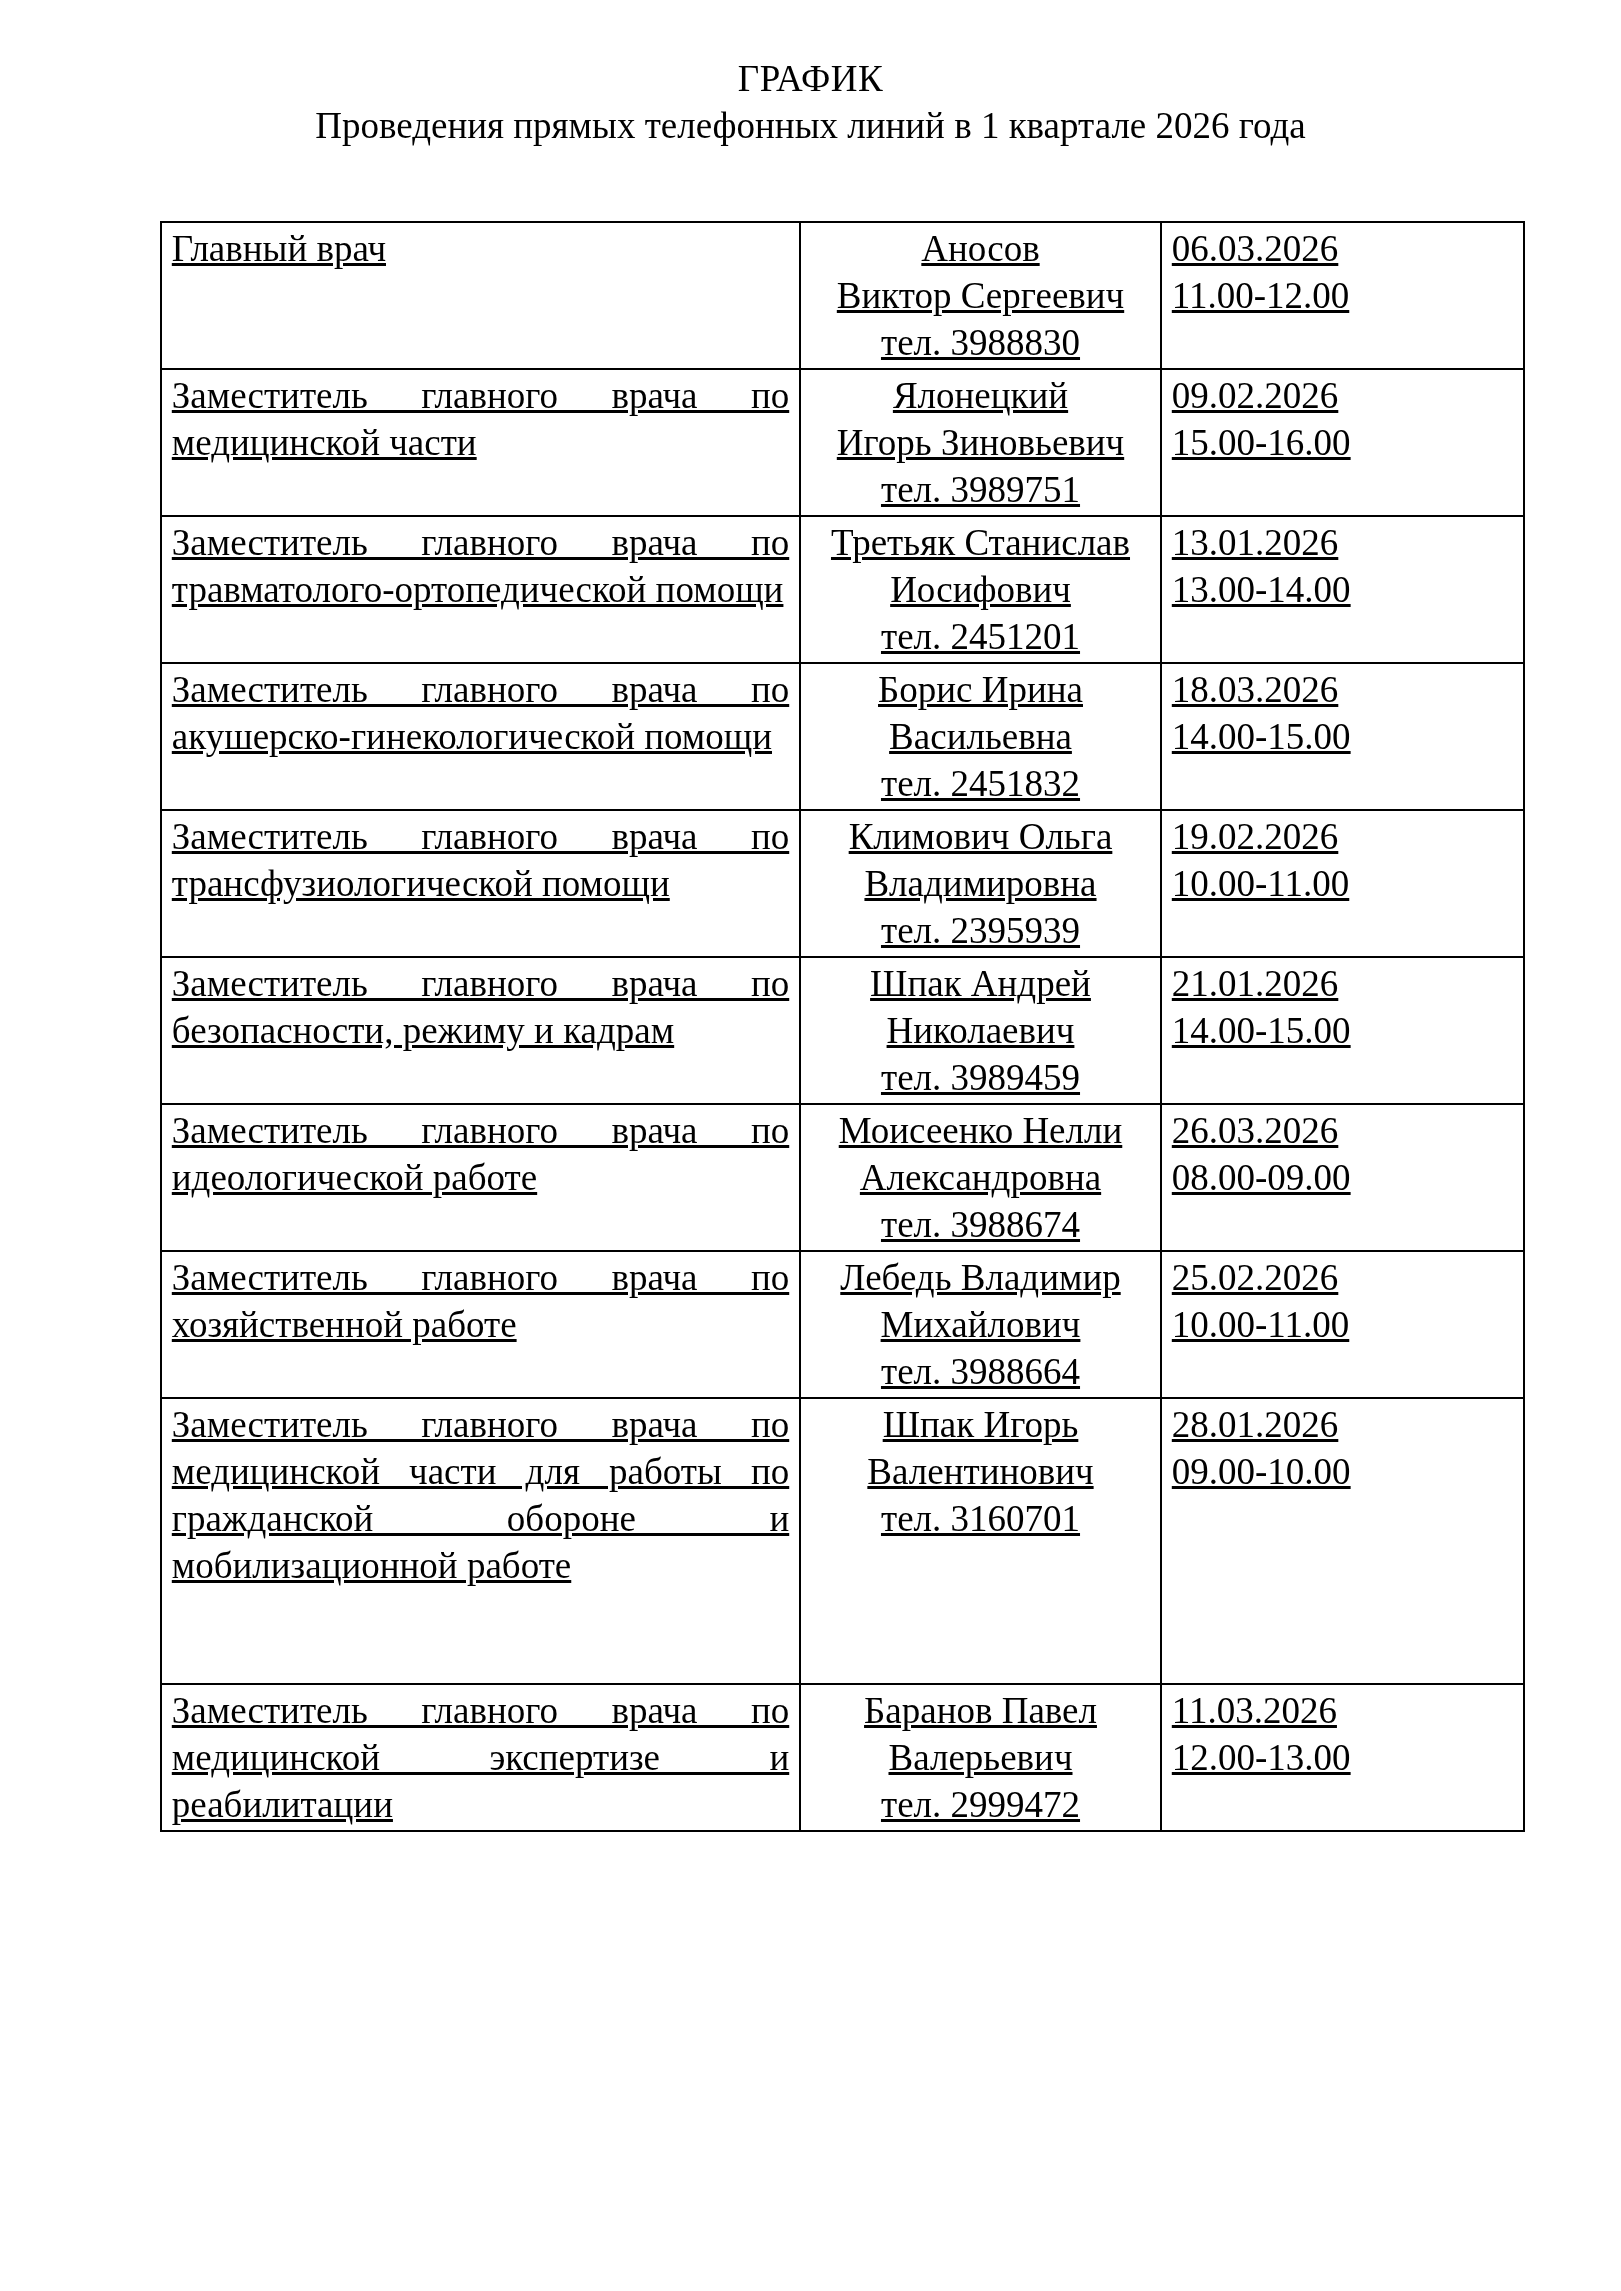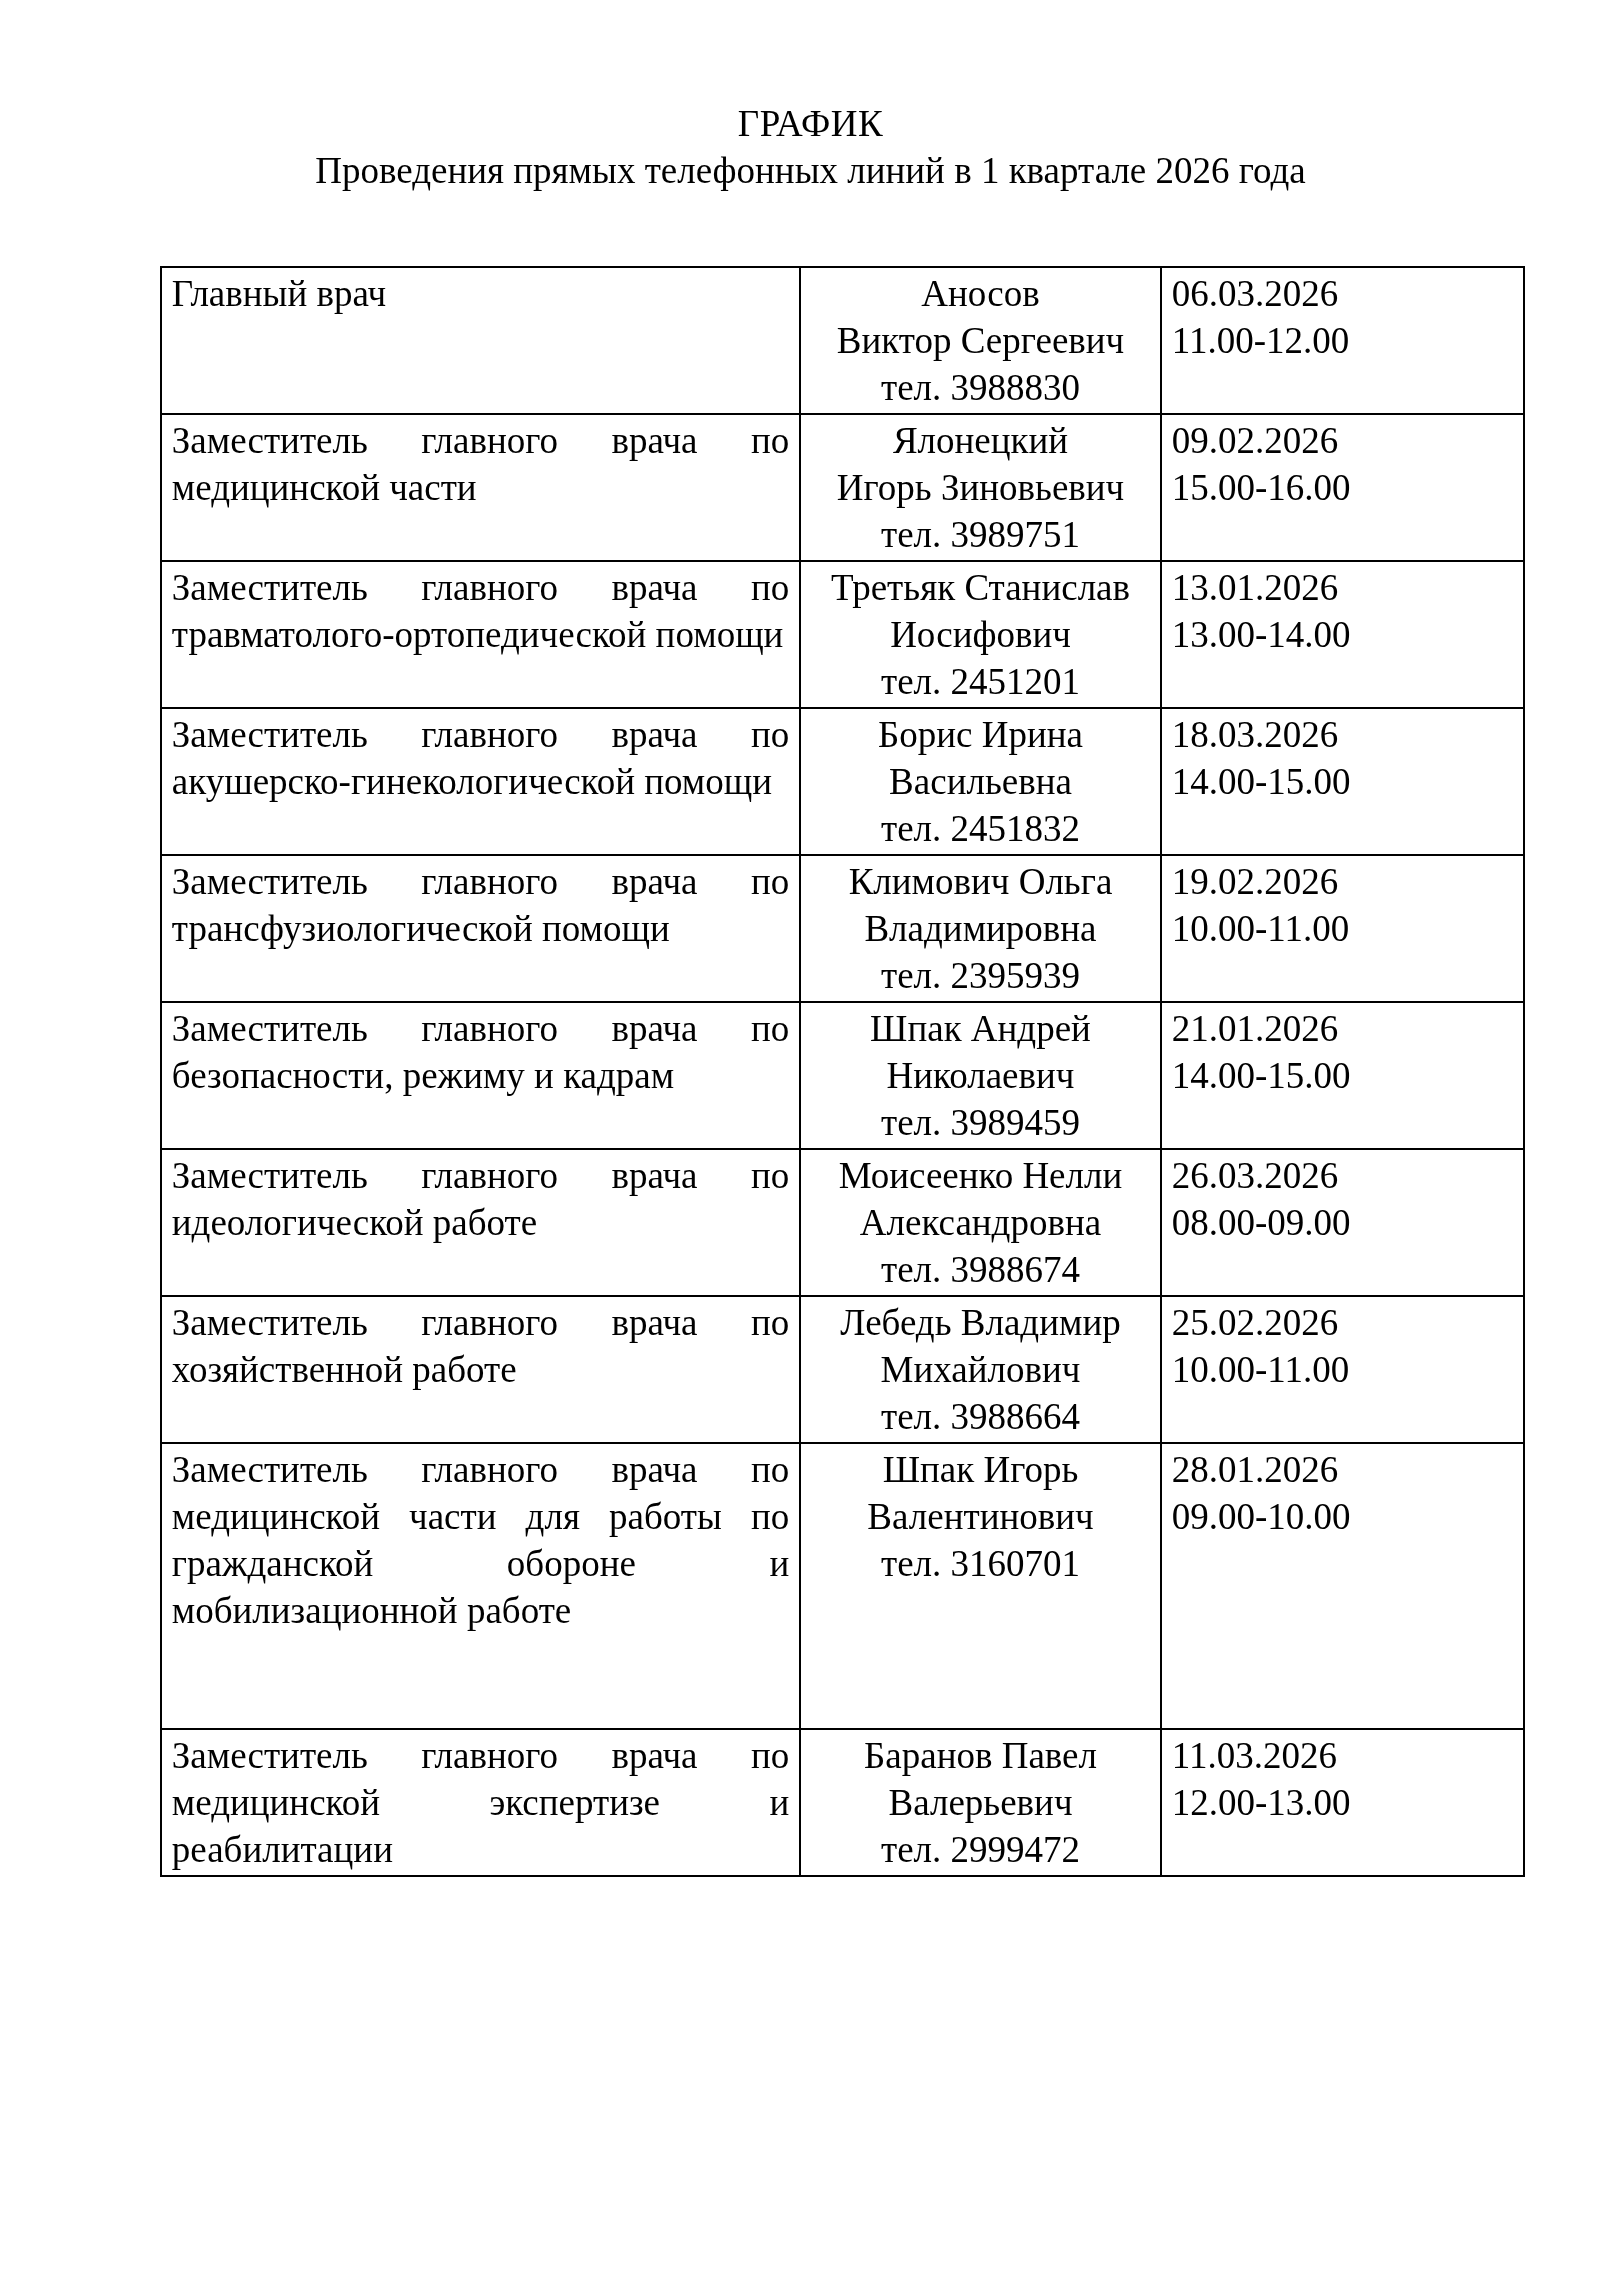--- a/index.html
+++ b/index.html
@@ -11,38 +11,38 @@
     font-family: "Liberation Serif", "DejaVu Serif", serif;
     color: #000000;
     overflow: hidden;
   }
   .title-block {
     padding-top: 55px;
     text-align: center;
     font-size: 37px;
     line-height: 47px;
   }
-  .doc-title { letter-spacing: 0.5px; margin-top: 45px; }
+  .doc-title { letter-spacing: 0.5px; }
   .doc-subtitle { }
   table.schedule {
     margin-left: 160px;
     margin-top: 72px;
     border-collapse: collapse;
     table-layout: fixed;
     width: 1362px;
   }
   table.schedule td {
     border: 2.9px solid #000000;
     vertical-align: top;
     font-size: 37px;
     line-height: 47px;
     padding: 2px 9.8px;
     overflow: hidden;
   }
-  tr.schedule-row { height: 142px; }
+  tr.schedule-row { height: 142px; text-decoration: underline; }
   tr.schedule-row:nth-child(9) { height: 286px; }
   td.cell-position { text-align: justify; padding-right: 13.7px; }
   td.cell-contact  { text-align: center; padding-left: 3.9px; padding-right: 3.9px; margin-left: 33px; }
   td.cell-datetime { text-align: left; padding-left: 3.9px; padding-right: 3.9px; }
 </style>
 </head>
 <body>
 
 <div class="title-block">
   <div class="doc-title">ГРАФИК</div>

